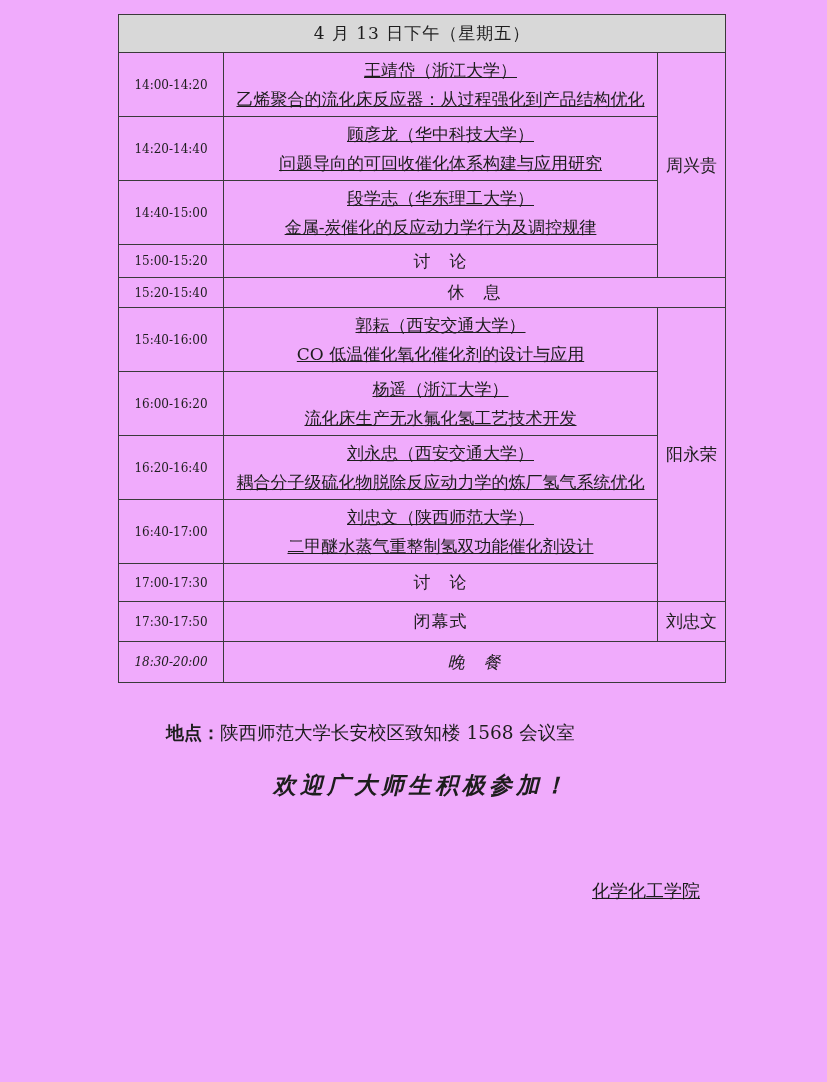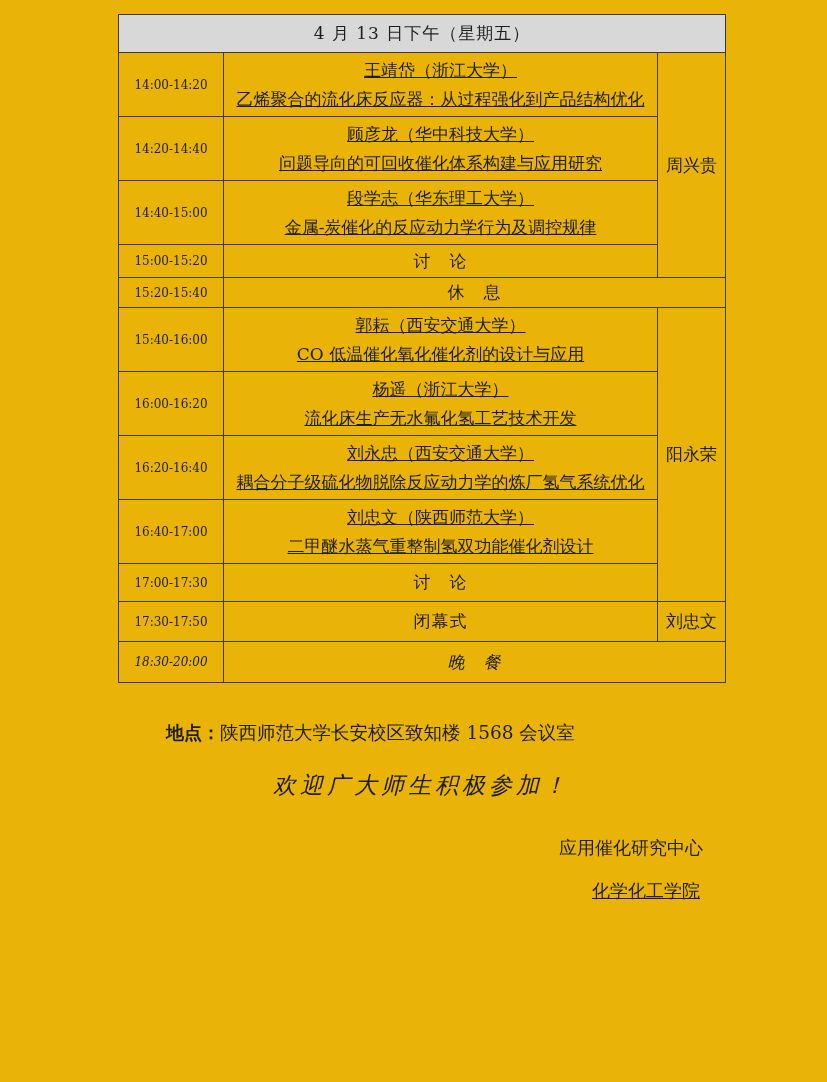--- a/index.html
+++ b/index.html
@@ -4,21 +4,21 @@
 <style>
   html, body {
     margin: 0;
     padding: 0;
     background: #ffffff;
   }
   .page {
     position: relative;
     width: 827px;
     height: 1082px;
-    background: #eab308;
+    background: #f0abfc;
     font-family: "DejaVu Serif", "Liberation Serif", serif;
     color: #1d1d1d;
     overflow: hidden;
   }
 
   
   table.session {
     position: absolute;
     left: 118px;
     top: 14px;
@@ -65,21 +65,21 @@
     font-size: 18px;
     margin-left: 48px;
   }
   .welcome-line {
     position: absolute;
     left: 118px;
     top: 770px;
     width: 607px;
     text-align: center;
     font-size: 23px;
-    font-weight: normal;
+    font-weight: bold;
     font-style: italic;
     letter-spacing: 4px;
   }
   .sig {
     position: absolute;
     left: 118px;
     width: 607px;
     text-align: right;
     padding-right: 0;
     box-sizing: border-box;
@@ -191,16 +191,15 @@
       </tr>
     </tbody>
   </table>
 
   <div class="loc-line">
     <span class="loc-label">地点：</span><span>陕西师范大学长安校区致知楼 1568 会议室</span>
   </div>
 
   <div class="welcome-line">欢迎广大师生积极参加！</div>
 
-  <div class="sig sig-1">应用催化研究中心</div>
   <div class="sig sig-2">化学化工学院</div>
 
 </div>
 
 </body></html>

